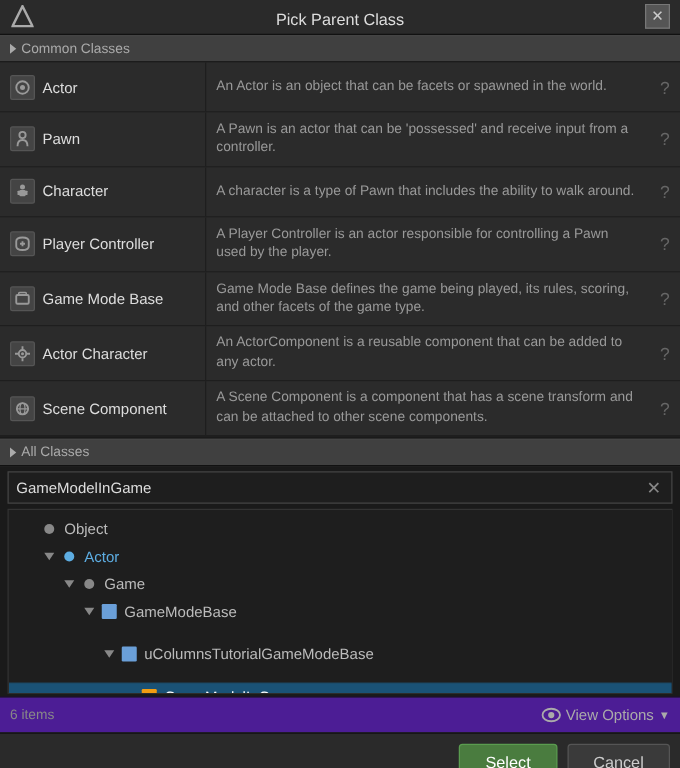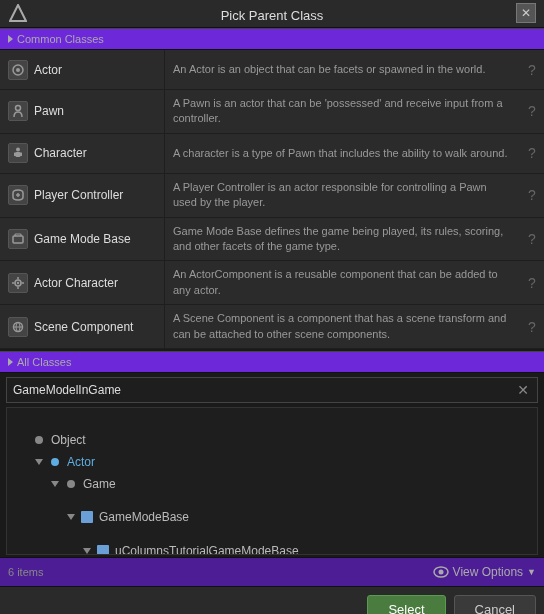--- a/index.html
+++ b/index.html
@@ -44,21 +44,21 @@
       display: flex;
       align-items: center;
       justify-content: center;
       cursor: pointer;
       color: #ccc;
       font-size: 12px;
     }
 
     
     .section-header {
-      background: #6d28d9;
+      background: #404040;
       border-bottom: 1px solid #111;
       border-top: 1px solid #444;
       padding: 4px 8px;
       font-size: 11px;
       color: #aaa;
       display: flex;
       align-items: center;
       gap: 4px;
     }
     .section-header .triangle {
@@ -250,24 +250,24 @@
       border-color: #5a9c4f;
       color: #fff;
     }
     .btn-cancel {
       background: #3a3a3a;
       border-color: #555;
       color: #ccc;
     }
 
     
-    .indent-1 { padding-left: 8px; margin-top: 17px; }
+    .indent-1 { padding-left: 8px; }
     .indent-2 { padding-left: 24px; }
     .indent-3 { padding-left: 40px; }
-    .indent-4 { padding-left: 56px; margin-top: 11px; }
+    .indent-4 { padding-left: 56px; }
     .indent-5 { padding-left: 72px; margin-top: 12px; }
   </style>
 </head>
 <body>
 
 <div class="title-bar">
   <div class="title-bar-logo">
     <svg width="18" height="18" viewBox="0 0 18 18">
       <polygon points="9,1 17,17 1,17" fill="none" stroke="#aaa" stroke-width="2"></polygon>
     </svg>

